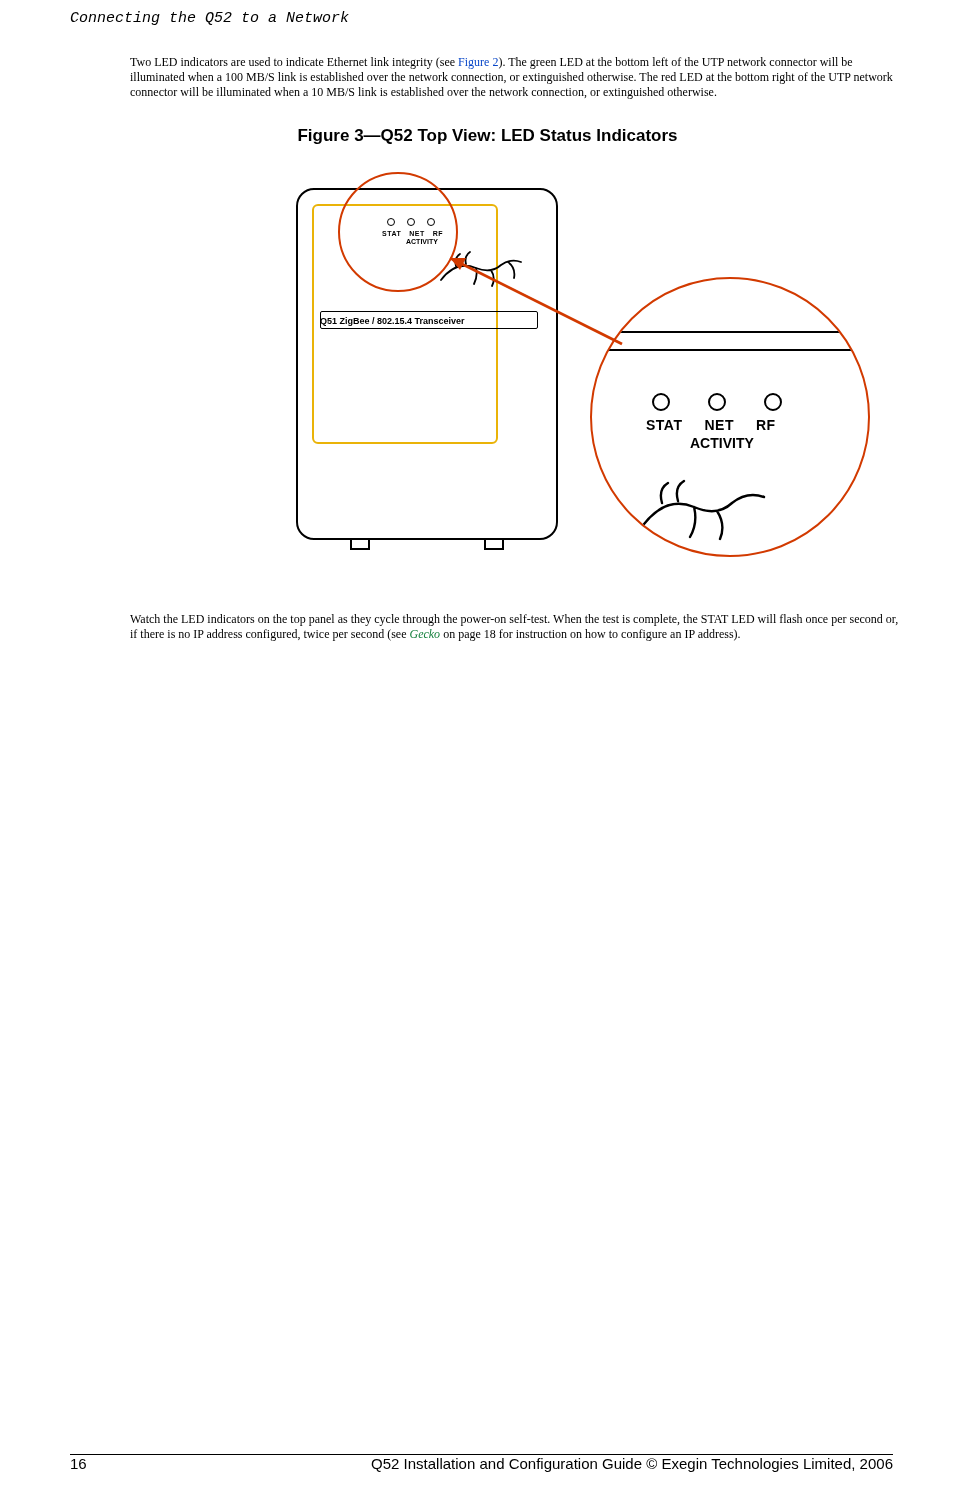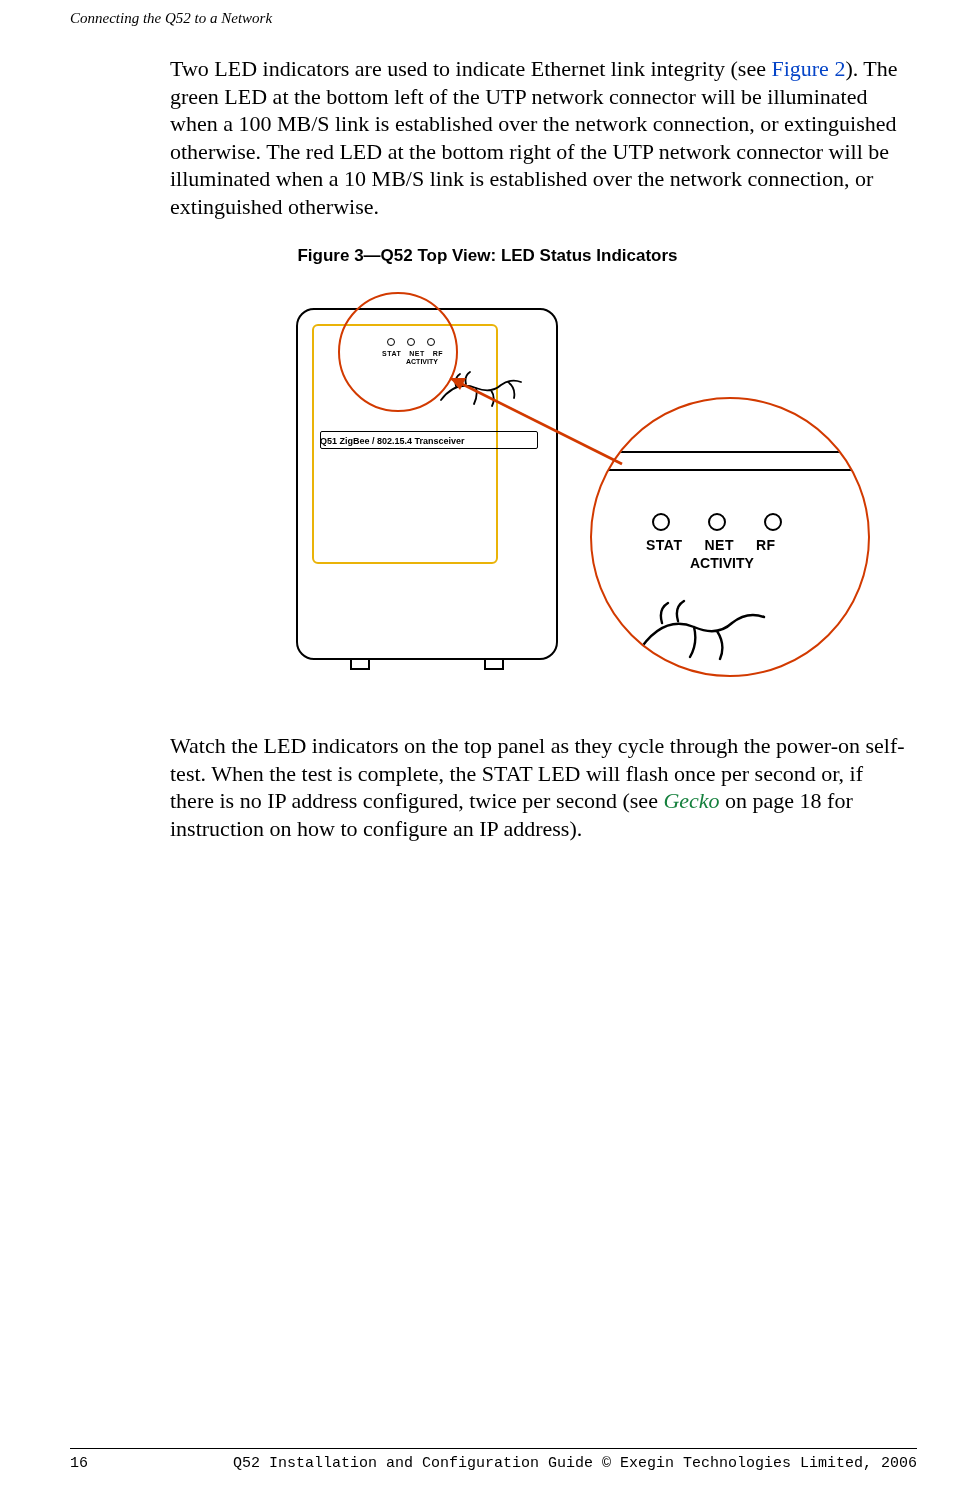--- a/index.html
+++ b/index.html
@@ -1,20 +1,20 @@
 <!DOCTYPE html>
 <html><head>
   <meta charset="utf-8">
   <style>
     * { margin: 0; padding: 0; box-sizing: border-box; }
     html, body { width: 975px; height: 1512px; background: #fff; font-family: "Times New Roman", Times, serif; color: #000; }
     .page { position: relative; width: 975px; height: 1512px; padding: 8px 70px 0 70px; }
     .header-section { font-family: Arial, Helvetica, sans-serif; font-size: 15px; font-weight: bold; }
-    .header-sub { font-family: Liberation Serif, serif; font-size: 15px; font-style: italic; margin-top: 2px; }
-    .body-para { font-size: 22px; line-height: 1.25; margin-left: 100px; margin-right: 0; }
+    .header-sub { font-family: Liberation Mono, monospace; font-size: 15px; font-style: italic; margin-top: 2px; }
+    .body-para { font-size: 12px; line-height: 1.25; margin-left: 60px; margin-right: 0; }
     .para1 { margin-top: 28px; }
     .fig-caption { font-family: Arial, Helvetica, sans-serif; font-size: 17px; font-weight: bold; text-align: center; width: 100%; margin-top: 26px; }
     .figure-area { position: relative; width: 620px; height: 400px; margin: 26px 0 0 190px; }
     
     .device { position: absolute; left: 36px; top: 16px; width: 262px; height: 360px; }
     .device-outer { position: absolute; left: 0; top: 0; width: 262px; height: 352px; border: 2.5px solid #000; border-radius: 18px; background: #fff; }
     .device-inner-panel { position: absolute; left: 16px; top: 16px; width: 186px; height: 240px; border: 2px solid #eab308; border-radius: 6px; }
     .dev-led-row { position: absolute; left: 73px; top: 12px; display: flex; gap: 12px; }
     .dev-led { width: 8px; height: 8px; border: 1.5px solid #000; border-radius: 50%; }
     .dev-led-labels { position: absolute; left: 68px; top: 24px; font-family: Arial, Helvetica, sans-serif; font-size: 7px; font-weight: bold; letter-spacing: 0.5px; display: flex; gap: 8px; }
@@ -35,21 +35,21 @@
     .large-top-line1 { position: absolute; left: -20px; top: 52px; width: 320px; height: 0; border-top: 2.2px solid #000; }
     .large-top-line2 { position: absolute; left: -20px; top: 70px; width: 320px; height: 0; border-top: 2.2px solid #000; }
     .large-led-row { position: absolute; left: 60px; top: 114px; display: flex; gap: 38px; }
     .large-led { width: 18px; height: 18px; border: 2.2px solid #000; border-radius: 50%; }
     .large-led-labels { position: absolute; left: 54px; top: 138px; font-family: Arial, Helvetica, sans-serif; font-size: 14px; font-weight: bold; letter-spacing: 0.5px; display: flex; gap: 22px; }
     .large-activity-label { position: absolute; left: 98px; top: 156px; font-family: Arial, Helvetica, sans-serif; font-size: 14px; font-weight: bold; }
     .gecko-large { position: absolute; left: 40px; top: 200px; width: 140px; height: 80px; }
     .para2 { margin-top: 40px; }
     .link-blue { color: #0645c8; }
     .link-italic-blue { color: #15803d; font-style: italic; }
-    .footer { position: absolute; left: 70px; right: 58px; bottom: 40px; border-top: 1.5px solid #000; padding-top: 6px; display: flex; justify-content: space-between; font-family: Liberation Mono, monospace; font-size: 15px; }
+    .footer { position: absolute; left: 70px; right: 82px; bottom: 40px; border-top: 1.5px solid #000; display: flex; justify-content: space-between; font-family: Liberation Sans, sans-serif; font-size: 15px; }
     .footer-left { }
     .footer-right { }
   </style>
 </head>
 <body>
 
 <div class="page">
 
   <div class="header-sub">Connecting the Q52 to a Network</div>
 

